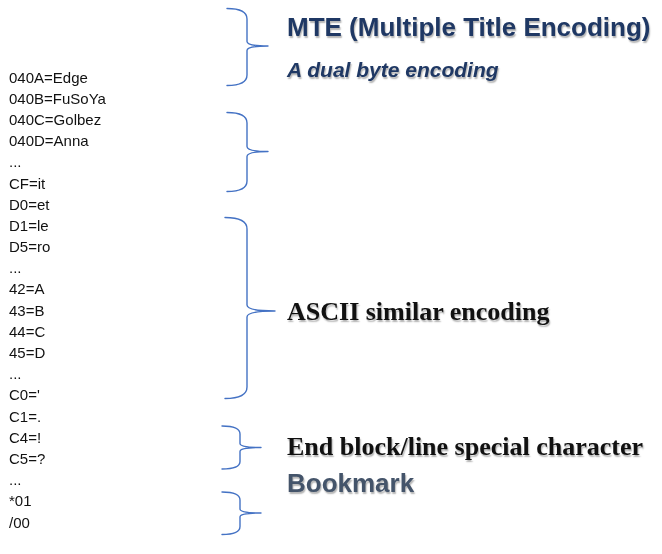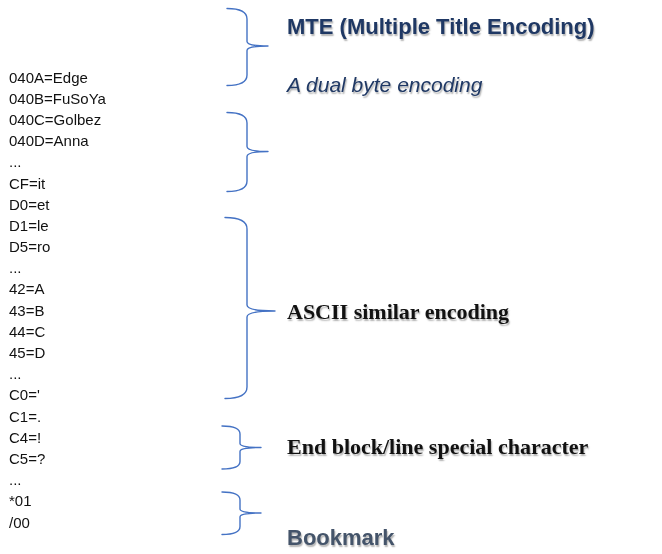--- a/index.html
+++ b/index.html
@@ -34,22 +34,22 @@
     stroke-linecap: round;
     stroke-linejoin: round;
   }
   .label {
     position: absolute;
     left: 287px;
     line-height: 30px;
     white-space: nowrap;
     text-shadow: 1px 1.5px 1.5px rgba(0,0,0,0.30);
   }
-  .label.title { font-size: 22px; font-weight: bold; }
-  .label.subtitle { font-size: 21px; font-style: italic; font-weight: normal; margin-top: 15px; }
+  .label.title { font-size: 26px; font-weight: bold; }
+  .label.subtitle { font-size: 21px; font-style: italic; font-weight: bold; }
   .navy  { color: var(--navy, #1F3864); }
   .red   { color: var(--red, #F00000); }
   .black { color: #111; font-weight: normal; font-family: Liberation Serif, serif; }
   .slate { color: var(--slate, #44546A); }
 </style>
 </head>
 <body>
 
 <div class="slide">
 
@@ -68,15 +68,15 @@
   <div class="label title navy" style="top:12px">MTE (Multiple Title Encoding)</div>
 
   <div class="label subtitle navy" style="top:55px">A dual byte encoding</div>
 
 
 
   <div class="label title black" style="top:297px">ASCII similar encoding</div>
 
   <div class="label title black" style="top:432px">End block/line special character</div>
 
-  <div class="label title slate" style="top:523px">Bookmark</div>
+  <div class="label title slate" style="top:468px">Bookmark</div>
 
 </div>
 
 </body></html>

